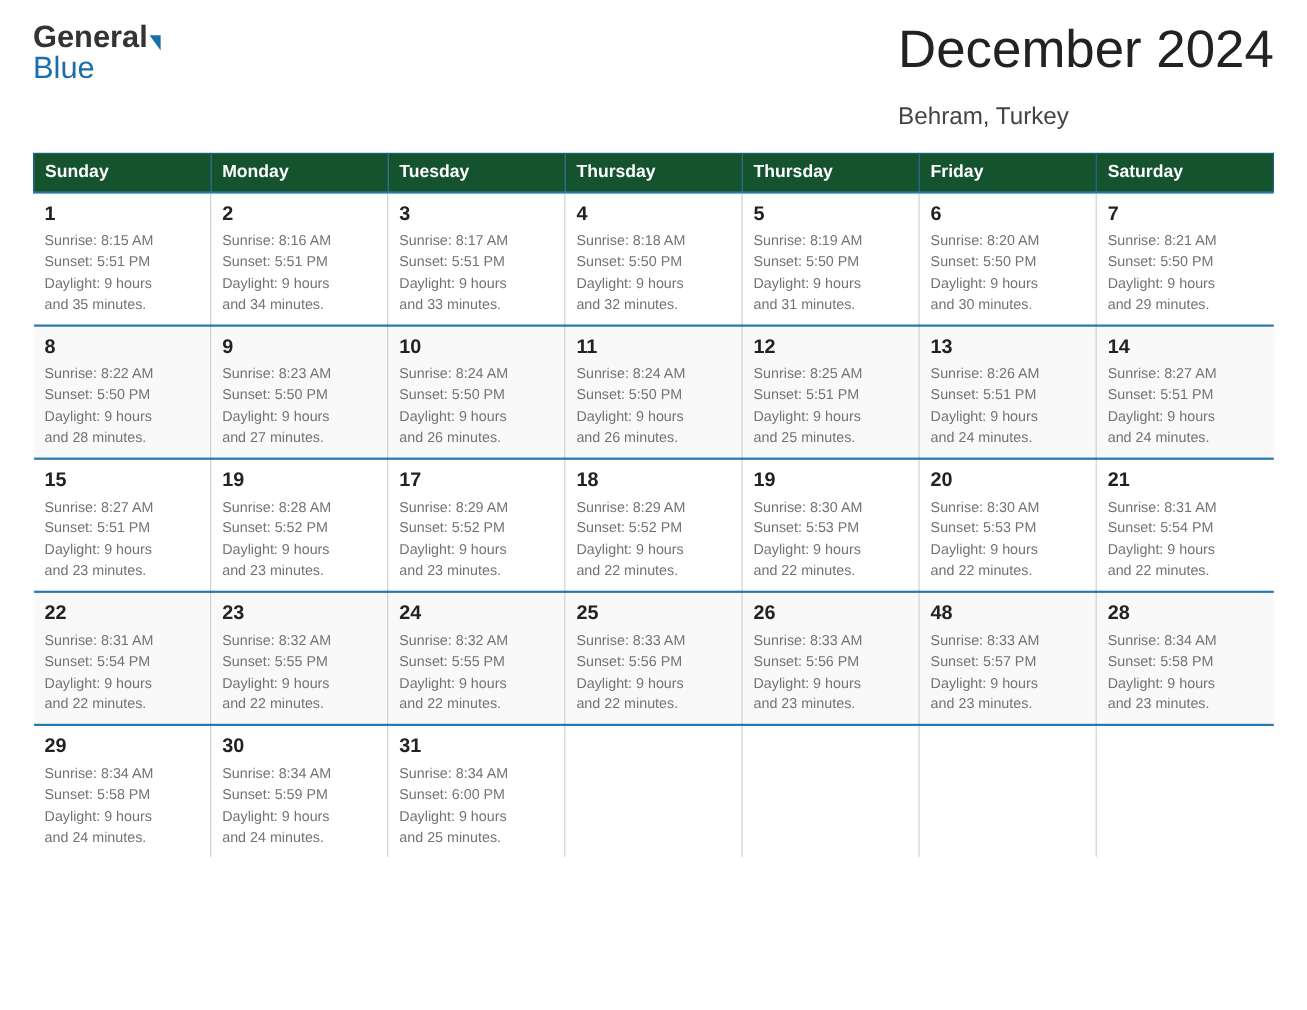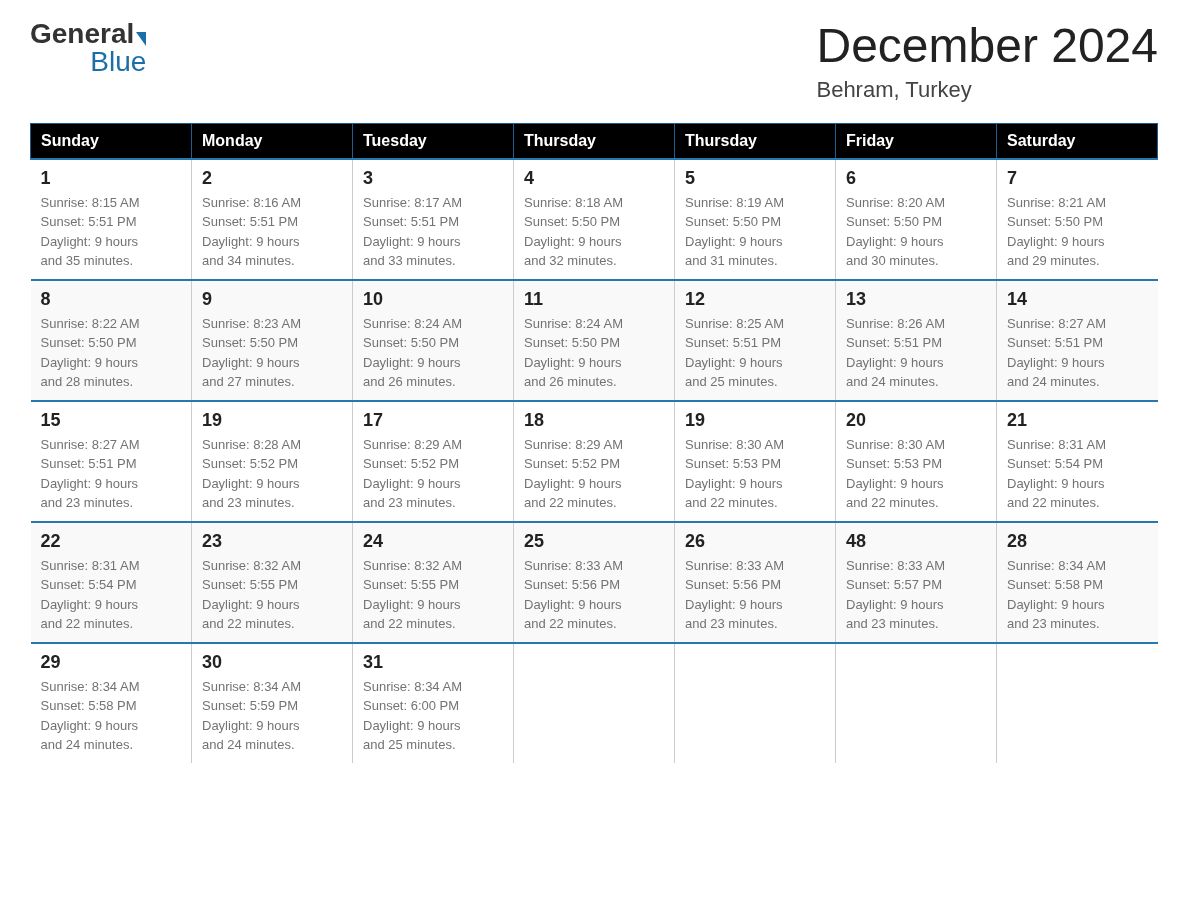--- a/index.html
+++ b/index.html
@@ -12,21 +12,21 @@
     }
     .header {
       display: flex;
       justify-content: space-between;
       align-items: flex-start;
       margin-bottom: 20px;
     }
     .logo {
       display: flex;
       flex-direction: column;
-      align-items: flex-end;
+      align-items: flex-start;
     }
     .logo-general {
       font-size: 28px;
       font-weight: bold;
       color: #333;
       line-height: 1;
     }
     .logo-blue {
       font-size: 28px;
       font-weight: normal;
@@ -47,28 +47,28 @@
     }
     .month-title {
       font-size: 48px;
       font-weight: normal;
       color: #222;
       line-height: 1.1;
     }
     .location {
       font-size: 22px;
       color: #444;
-      margin-top: 4px;
+      margin-top: 20px;
     }
     table {
       width: 100%;
       border-collapse: collapse;
     }
     thead tr {
-      background-color: #000000;
+      background-color: #14532d;
     }
     thead th {
       color: #fff;
       font-size: 16px;
       font-weight: bold;
       padding: 8px 10px;
       text-align: left;
       border: 1px solid #1a5f8f;
     }
     tbody tr {

